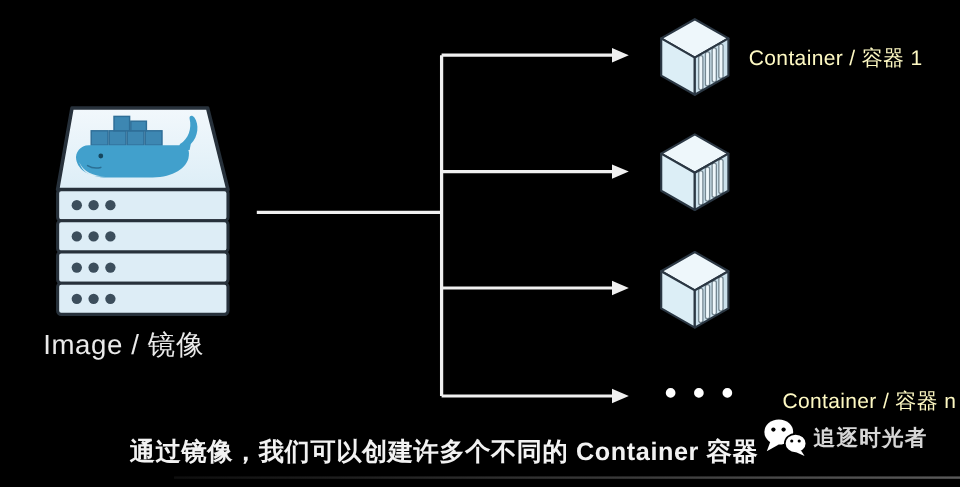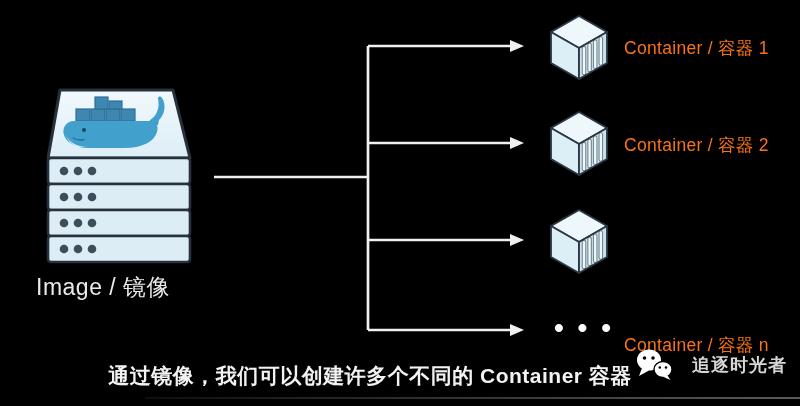--- a/index.html
+++ b/index.html
@@ -15,38 +15,38 @@
     font-size:23px;color:#eaeaea;letter-spacing:0.5px;
   }
   
   .arrows{left:0;top:0;width:800px;height:406px;pointer-events:none;}
   
   .cube{width:62px;height:66px;position:absolute;left:548px;}
   .cube-1{top:14px;}
   .cube-2{top:110px;}
   .cube-3{top:208px;}
   .row-label{
-    position:absolute;left:624px;color:#f97316;font-size:17.5px;
+    position:absolute;left:624px;color:#fef9c3;font-size:17.5px;
     letter-spacing:0.3px;white-space:nowrap;
   }
   .row-label-1{top:36px;}
   .row-label-2{top:133px;}
   .row-label-3{top:231px;}
-  .row-label-4{top:333px;}
+  .row-label-4{top:322px;margin-left:28px;}
   .ellipsis{
     position:absolute;left:554px;top:312px;width:60px;text-align:center;
     color:#ffffff;font-size:28px;letter-spacing:3px;font-weight:700;
   }
   
   .caption{
     left:0;top:362px;width:740px;text-align:center;
     color:#f2f2f2;font-size:21px;font-weight:700;letter-spacing:0.5px;
   }
   
-  .watermark{left:636px;top:349px;display:flex;align-items:center;gap:19px;text-decoration:underline;}
+  .watermark{left:636px;top:349px;display:flex;align-items:center;gap:5px;text-decoration:underline;}
   .wm-icon{width:37px;height:31px;}
   .wm-text{color:#d6d6d6;font-size:18px;font-weight:700;letter-spacing:1px;}
   
   .bottom-line{
     left:145px;top:397px;width:655px;height:2px;
     background:linear-gradient(90deg,rgba(140,140,140,0.10),rgba(200,200,200,0.45));
   }
 </style>
 </head>
 <body>
@@ -148,21 +148,20 @@
   </svg>
 
   <svg class="cube cube-1" viewBox="0 0 62 66">
       <use href="#cube"></use>
     </svg>
   <div class="row-label row-label-1">Container / 容器 1</div>
 
   <svg class="cube cube-2" viewBox="0 0 62 66">
       <use href="#cube"></use>
     </svg>
-  <div class="row-label row-label-2">Container / 容器 2</div>
 
   <svg class="cube cube-3" viewBox="0 0 62 66">
       <use href="#cube"></use>
     </svg>
 
   <div class="ellipsis">• • •</div>
   <div class="row-label row-label-4">Container / 容器 n</div>
 
   <div class="abs caption">通过镜像，我们可以创建许多个不同的 Container 容器</div>
 

